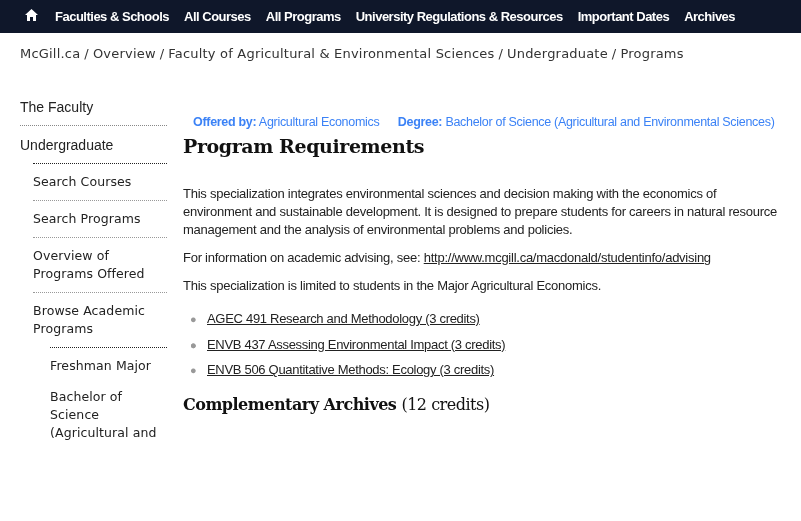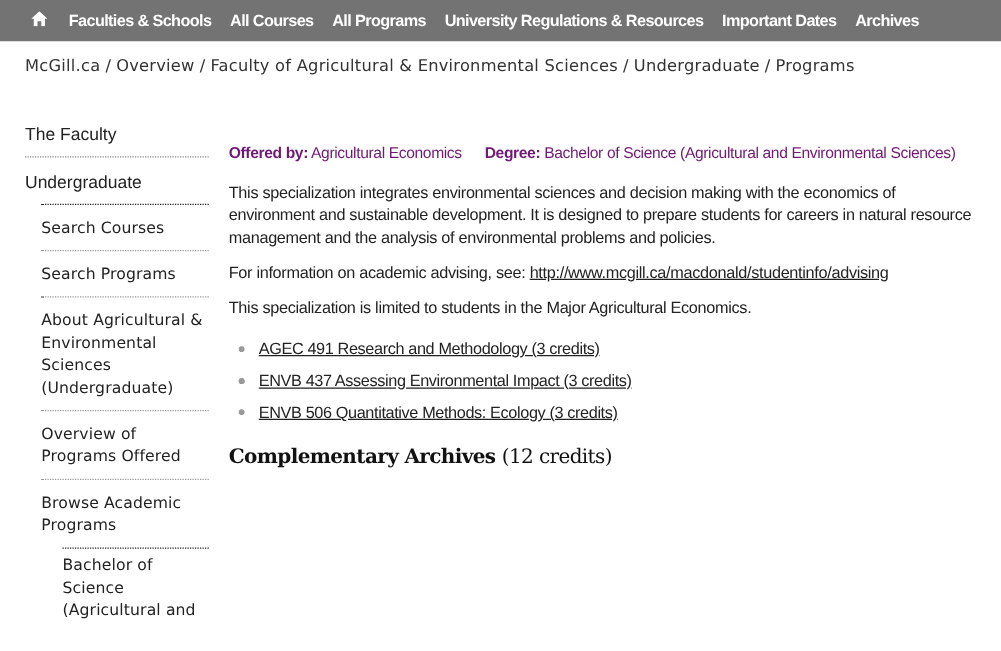--- a/index.html
+++ b/index.html
@@ -1,21 +1,21 @@
 <!DOCTYPE html>
 <html><head>
   <meta charset="utf-8">
   <style>
     * { box-sizing: border-box; margin: 0; padding: 0; }
     html, body { width: 801px; height: 521px; overflow: hidden; background: #ffffff; }
     body { font-family: "Liberation Sans", sans-serif; color: #222; position: relative; }
 
     .topnav {
       position: absolute; left: 0; top: 0; width: 801px; height: 33px;
-      background: #737373; display: flex; align-items: center;
+      background: #0f172a; display: flex; align-items: center;
     }
     .topnav .home { width: 16px; height: 16px; margin-left: 25px; margin-right: 14px; margin-top: -4px; display: flex; align-items: center; }
     .topnav .item {
       color: #ffffff; font-size: 13px; font-weight: bold; letter-spacing: -0.5px;
       margin-right: 15px; white-space: nowrap; cursor: pointer;
     }
 
     .breadcrumb {
       position: absolute; left: 20px; top: 46px; font-size: 13px; color: #333;
       font-family: "DejaVu Sans", sans-serif; letter-spacing: 0.2px; white-space: nowrap;
@@ -28,21 +28,21 @@
     .sb-l1 { padding: 2px 0 9px 0; border-bottom: 1px dotted #888; margin-bottom: 8px; }
     .sb-l1.open { border-bottom: none; margin-bottom: 0; padding-bottom: 9px; }
     .sb-l1-sep { margin-left: 13px; border-bottom: 1px dotted #222; }
     .sb-l2 { margin-left: 13px; padding: 9px 0 9px 0; border-bottom: 1px dotted #999; font-family: "DejaVu Sans", sans-serif; font-size: 12.5px; letter-spacing: 0.1px; }
     .sb-l2.open { border-bottom: none; }
     .sb-l2-sep { margin-left: 30px; border-bottom: 1px dotted #222; }
     .sb-l3 { margin-left: 30px; padding: 9px 0 9px 0; font-family: "DejaVu Sans", sans-serif; font-size: 12.5px; letter-spacing: 0.1px; }
 
     .main { position: absolute; left: 183px; top: 95px; width: 610px; }
     .title { font-family: "DejaVu Serif", serif; font-size: 27px; font-weight: normal; color: #111; letter-spacing: -0.6px; white-space: nowrap; }
-    .meta { margin-top: 20px; font-size: 12.5px; color: #701a75; white-space: nowrap; letter-spacing: -0.3px; }
+    .meta { margin-top: 20px; font-size: 12.5px; color: #3b82f6; white-space: nowrap; letter-spacing: -0.3px; margin-left: 10px; }
     .meta b { font-weight: bold; }
     .meta .gap { display: inline-block; width: 12px; }
     .h2 { font-family: "DejaVu Serif", serif; font-size: 19px; color: #111; margin-top: 6px; letter-spacing: -0.4px; }
     .para { font-size: 13px; line-height: 18px; color: #222; margin-top: 10px; letter-spacing: -0.25px; width: 600px; }
     .para a { color: #222; text-decoration: underline; cursor: pointer; }
     .h3 { font-family: "DejaVu Serif", serif; font-size: 16px; font-weight: bold; color: #111; margin-top: 22px; letter-spacing: -0.5px; }
     .h3 .lt { font-weight: normal; }
     ul.courses { list-style: none; margin-top: 15px; padding-left: 24px; }
     ul.courses li { font-size: 13px; line-height: 18px; margin-bottom: 7.5px; position: relative; letter-spacing: -0.3px; }
     ul.courses li .bullet { position: absolute; left: -17px; top: 0; color: #999; font-size: 11px; }
@@ -68,39 +68,40 @@
 <div class="breadcrumb">
   <a>McGill.ca</a><span class="sep">/</span><a>Overview</a><span class="sep">/</span><a>Faculty of Agricultural &amp; Environmental Sciences</a><span class="sep">/</span><a>Undergraduate</a><span class="sep">/</span><a>Programs</a>
 </div>
 
 <nav class="sidebar">
   <div class="sb-item sb-l1">The Faculty</div>
   <div class="sb-item sb-l1 open">Undergraduate</div>
   <div class="sb-l1-sep"></div>
   <div class="sb-item sb-l2">Search Courses</div>
   <div class="sb-item sb-l2">Search Programs</div>
-  <div class="sb-item sb-l2">About Agricultural &amp; Environmental Sciences (Undergraduate)</div>
   <div class="sb-item sb-l2">Overview of Programs Offered</div>
   <div class="sb-item sb-l2 open">Browse Academic Programs</div>
   <div class="sb-l2-sep"></div>
+  <div class="sb-item sb-l3">Freshman Major</div>
   <div class="sb-item sb-l3" style="padding-top:4px;">Bachelor of Science (Agricultural and</div>
 </nav>
 
 <main class="main">
 
   <div class="meta">
     <b>Offered by:</b>
     <span>Agricultural Economics</span>
     <span class="gap"></span>
     <b>Degree:</b>
     <span>Bachelor of Science (Agricultural and Environmental Sciences)</span>
   </div>
 
+  <h2 class="h2">Program Requirements</h2>
 
-  <p class="para" style="margin-top:16px;">This specialization integrates environmental sciences and decision making with the economics of environment and sustainable development. It is designed to prepare students for careers in natural resource management and the analysis of environmental problems and policies.</p>
+  <p class="para" style="margin-top:28px;">This specialization integrates environmental sciences and decision making with the economics of environment and sustainable development. It is designed to prepare students for careers in natural resource management and the analysis of environmental problems and policies.</p>
   <p class="para">
     <span>For information on academic advising, see: </span><a>http://www.mcgill.ca/macdonald/studentinfo/advising</a>
   </p>
   <p class="para">This specialization is limited to students in the Major Agricultural Economics.</p>
 
 
   <ul class="courses">
     <li><span class="bullet">●</span><a>AGEC 491 Research and Methodology (3 credits)</a></li>
     <li><span class="bullet">●</span></li>
     <li><span class="bullet">●</span><a>ENVB 437 Assessing Environmental Impact (3 credits)</a></li>

